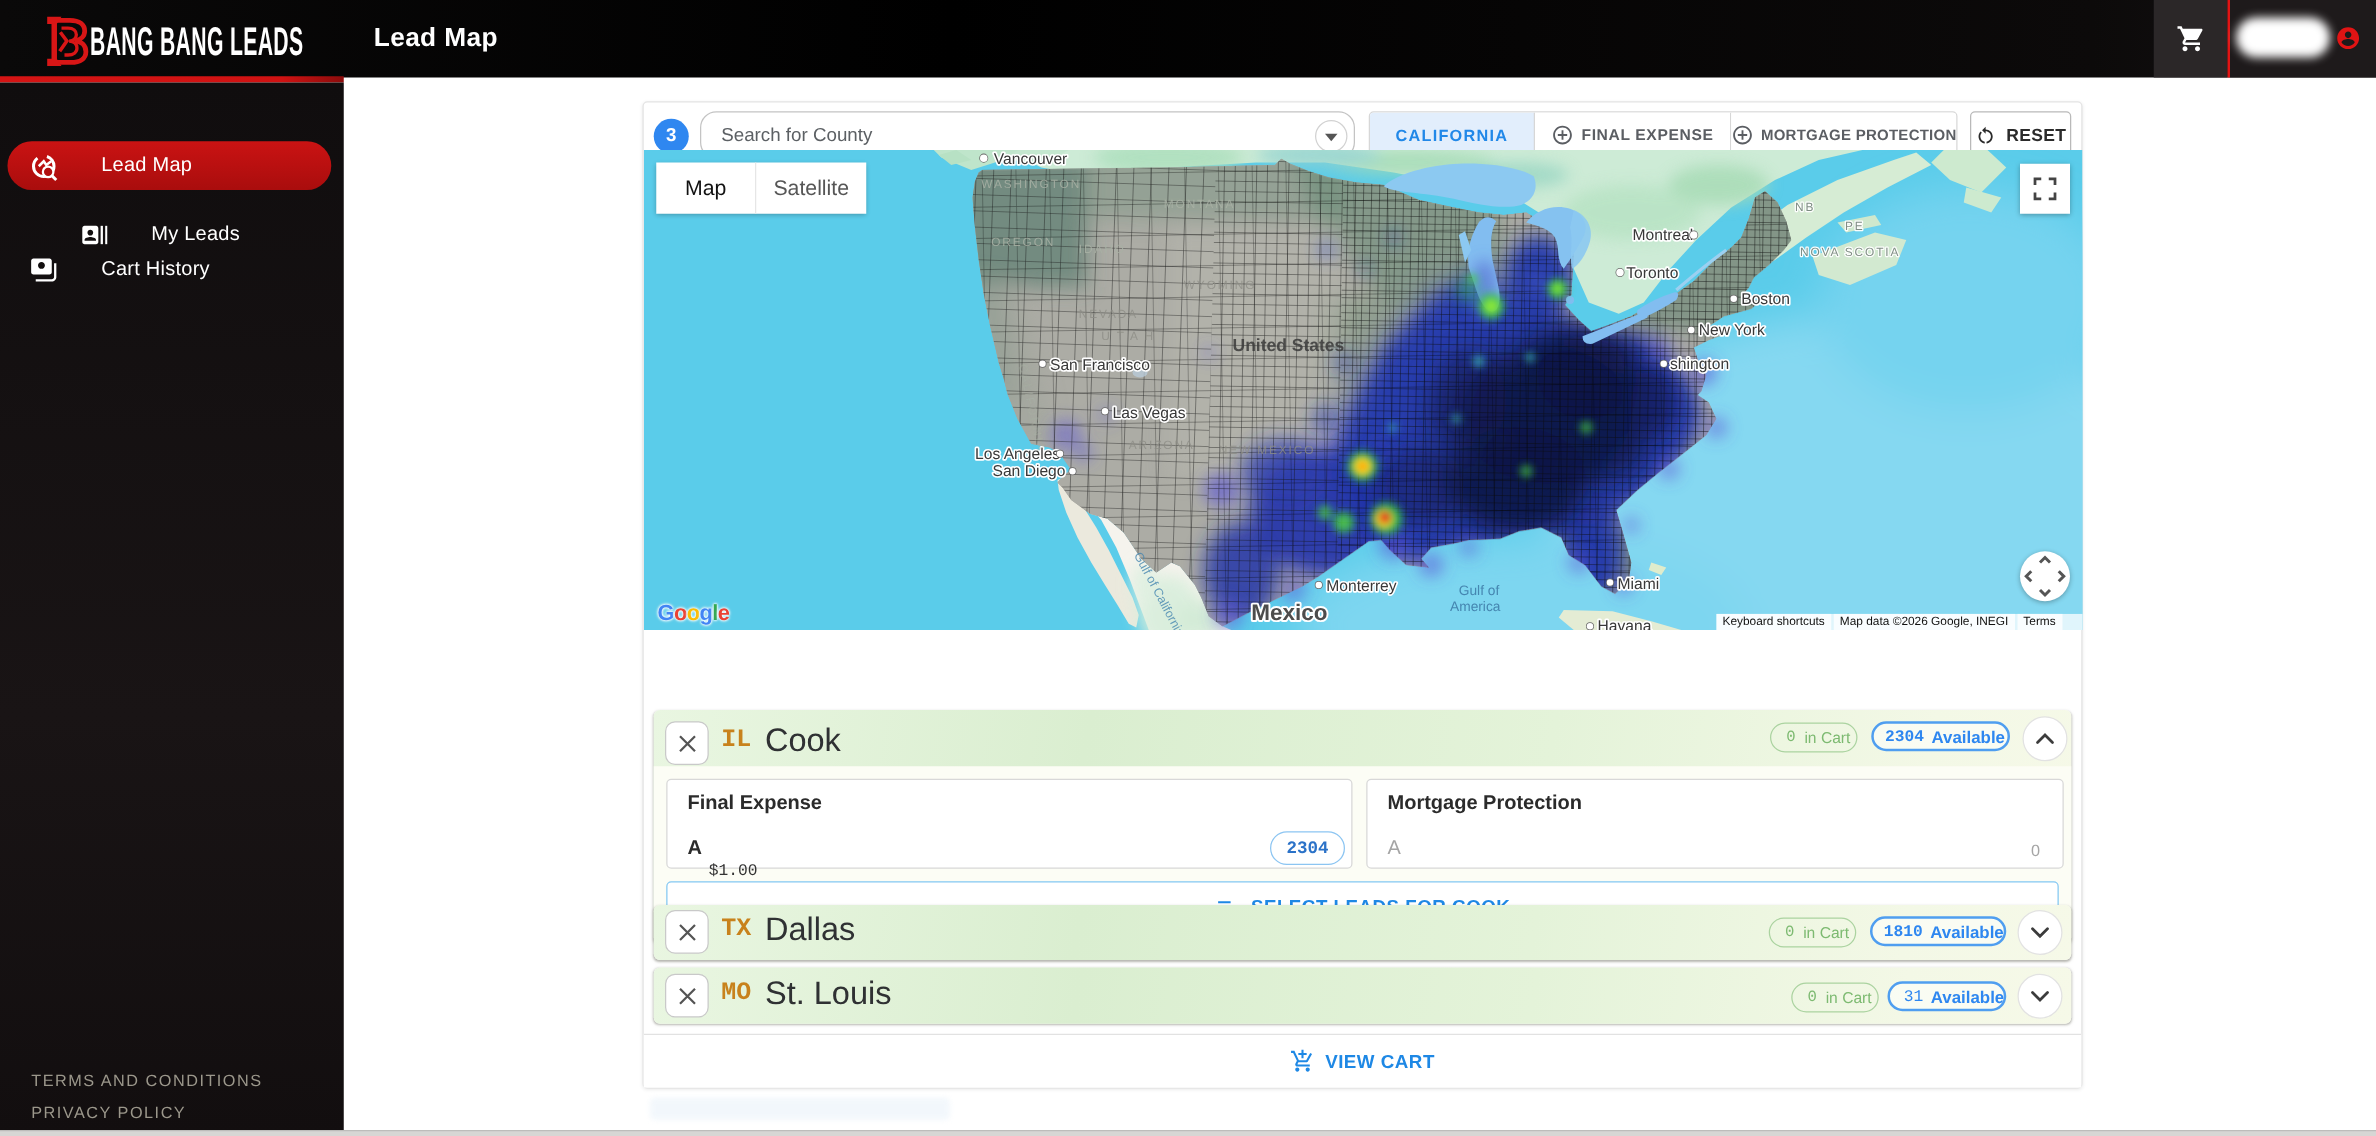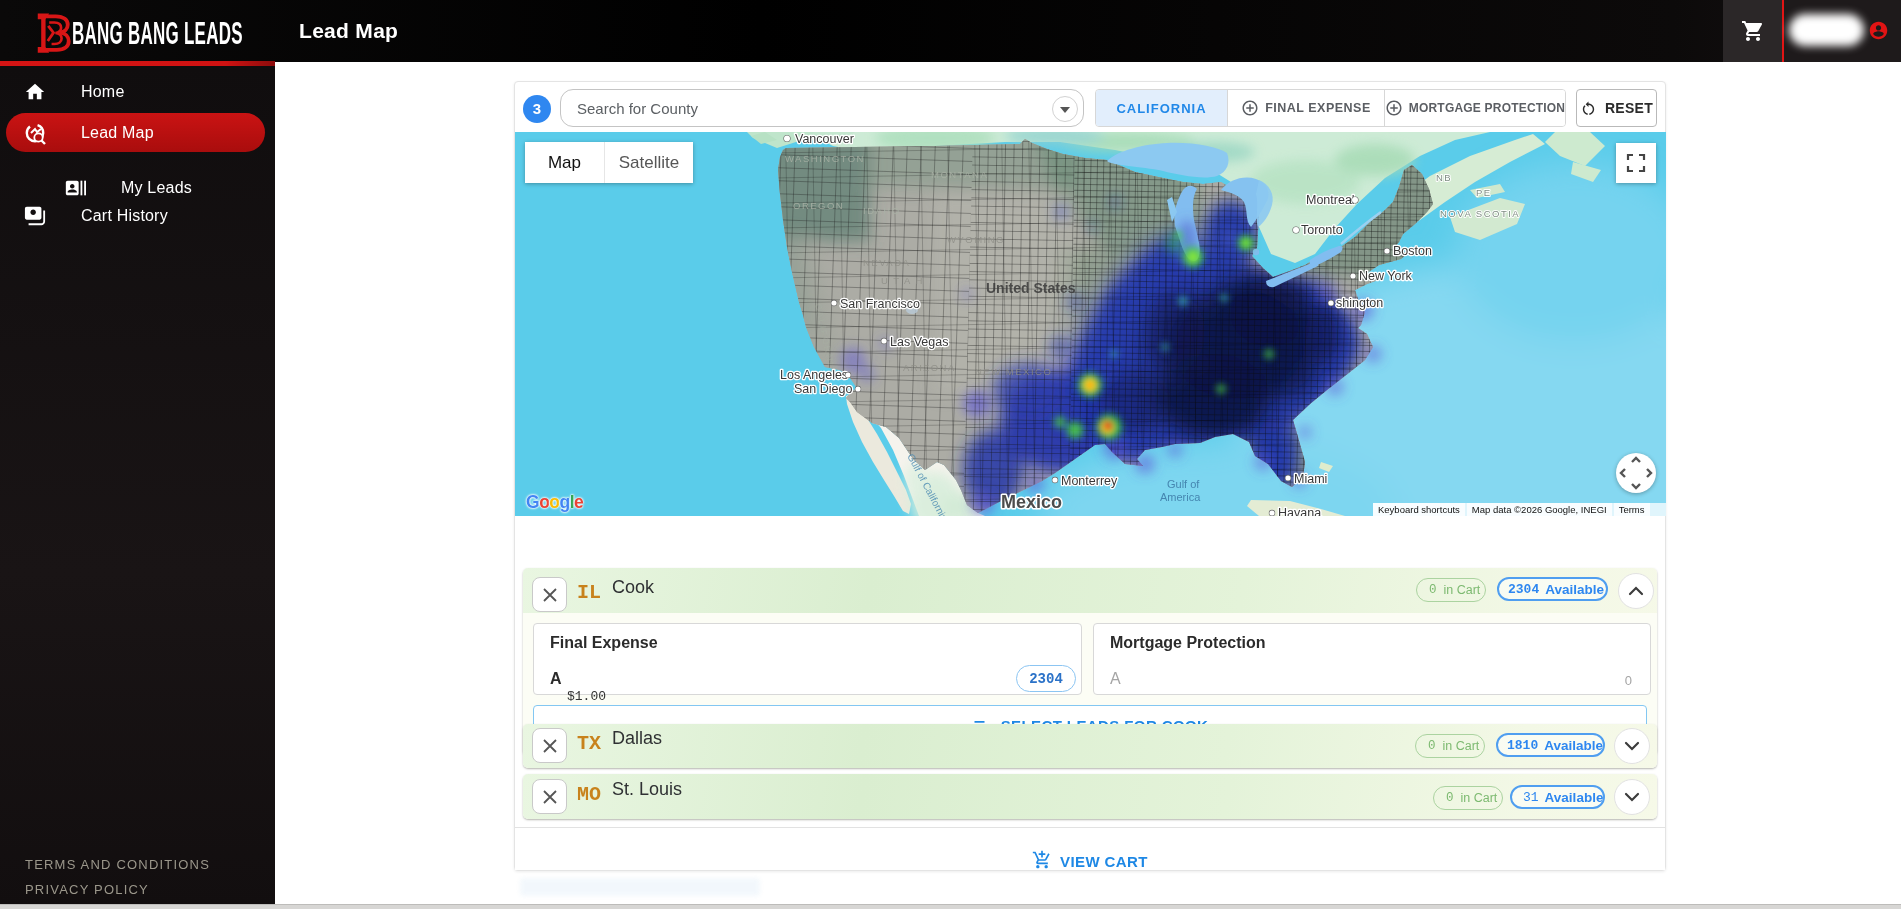--- a/index.html
+++ b/index.html
@@ -35,32 +35,32 @@
 #searchbox .ph{position:absolute;left:16px;top:10px;font-size:15px;color:#5c6064;}
 #dd-circle{position:absolute;left:1052px;top:96px;width:26px;height:26px;border:1px solid #d2d2d2;border-radius:50%;}
 #dd-tri{position:absolute;left:1060px;top:107px;width:0;height:0;border-left:5px solid transparent;border-right:5px solid transparent;border-top:6px solid #555;}
 #btngroup{position:absolute;left:1095px;top:89px;height:38px;display:flex;border:1px solid #d7d7d7;border-radius:4px;overflow:hidden;}
 .grp-btn{height:36px;display:flex;align-items:center;justify-content:center;font-size:12.5px;font-weight:bold;letter-spacing:.5px;white-space:nowrap;border-right:1px solid #d7d7d7;background:#fff;color:#5b5e63;}
 .grp-btn:last-child{border-right:none;}
 #btn-inv{background:#e2eefc;color:#2188e8;width:132px;font-size:13px;letter-spacing:1px;}
 .plus-ic{width:18px;height:18px;margin-right:6px;flex:0 0 18px;}
 #btn-reset{position:absolute;left:1576px;top:89px;width:81px;height:38px;border:1px solid #b9b9b9;border-radius:4px;background:#fff;display:flex;align-items:center;justify-content:center;font-size:14px;font-weight:bold;color:#2b2b2b;letter-spacing:.3px;}
 
-#map{position:absolute;left:515px;top:132px;width:1312px;height:384px;overflow:hidden;}
+#map{position:absolute;left:515px;top:120px;width:1312px;height:384px;overflow:hidden;}
 .gm-btn{position:absolute;background:#fff;box-shadow:0 1px 4px rgba(0,0,0,.3);}
 #ms-box{left:10px;top:10px;width:168px;height:41px;display:flex;}
 #ms-box .m1{width:80px;text-align:center;line-height:41px;font-size:17px;color:#111;font-weight:500;border-right:1px solid #e6e6e6;}
 #ms-box .m2{width:88px;text-align:center;line-height:41px;font-size:17px;color:#565656;}
 #fs-btn{left:1101px;top:11px;width:40px;height:40px;}
 
 .card{position:absolute;left:523px;width:1134px;border-radius:5px;box-shadow:0 1px 2px rgba(120,120,110,.55);}
 .xbtn{position:absolute;left:9px;top:9px;width:35px;height:35px;border:1px solid #c9c9c9;border-radius:8px;background:#fff;color:#555;}
 .xbtn svg{position:absolute;left:8px;top:8px;}
 .st-ab{position:absolute;left:54px;font-family:"Liberation Mono",monospace;font-weight:bold;font-size:20px;color:#c8821c;}
-.cnty{position:absolute;font-size:18px;color:#2f3133;}
+.cnty{position:absolute;font-size:26px;color:#2f3133;}
 .chip{position:absolute;height:24px;border-radius:13px;font-size:12.5px;display:flex;align-items:center;overflow:hidden;}
 .chip-cart{border:1px solid #abd3a0;color:#7dba71;}
 .chip-avl{border:2px solid #4f9ef0;color:#2e87f0;background:rgba(255,255,255,.5);}
 .chip .mono{font-family:"Liberation Mono",monospace;}
 .chev{position:absolute;width:36px;height:36px;border-radius:50%;background:#fff;border:1px solid #e2e2e2;}
 .grn{background:linear-gradient(100deg,#e9f6e1,#daeed0 30%,#e4f3d9 62%,#f3f8e6 88%,#f6f9e8);}
 </style>
 </head>
 <body>
 <div id="header">
@@ -82,26 +82,20 @@
  <div id="redline-v"></div>
  <div id="hdr-right"></div>
  <div id="user-pill"></div>
  <svg width="21" height="21" viewBox="0 0 24 24" style="position:absolute;left:1868px;top:20px;">
       <path fill="#e11414" d="M12 2C6.48 2 2 6.48 2 12s4.48 10 10 10 10-4.48 10-10S17.52 2 12 2zm0 4c1.66 0 3 1.34 3 3s-1.34 3-3 3-3-1.34-3-3 1.34-3 3-3zm0 13.2c-2.5 0-4.71-1.28-6-3.22.03-1.99 4-3.08 6-3.08 1.99 0 5.97 1.09 6 3.08-1.29 1.94-3.5 3.22-6 3.22z"></path>
     </svg>
 </div>
 <div id="redline-h"></div>
 <div id="sidebar">
  <div id="nav-pill"></div>
- <div class="nav-item" style="top:8px;">
-  <svg width="22" height="22" viewBox="0 0 24 24">
-        <path fill="#fff" d="M10 20v-6h4v6h5v-8h3L12 3 2 12h3v8z"></path>
-      </svg>
-  <span class="lbl">Home</span>
-    </div>
  <div class="nav-item" style="top:49px;">
   <svg width="24" height="24" viewBox="0 0 24 24">
    <circle cx="11" cy="11" r="8.2" fill="none" stroke="#fff" stroke-width="2.4" stroke-dasharray="33 8"></circle>
    <path d="M7 11 l4 -4 l2 3 l4 -3" stroke="#fff" stroke-width="2" fill="none"></path>
    <circle cx="14.5" cy="15.5" r="4.2" fill="#b11010" stroke="#fff" stroke-width="1.8"></circle>
    <path d="M17.5 18.5 L21 22" stroke="#fff" stroke-width="2.4"></path>
   </svg>
   <span class="lbl">Lead Map</span>
     </div>
  <div class="nav-item" style="top:104px;margin-left:40px;">
@@ -512,20 +506,20 @@
     </div>
  <div class="chip chip-avl" style="left:987px;top:11px;width:95px;">
    <span class="mono" style="margin-left:11px;font-weight:normal;font-size:13px;">31</span>
       <span style="margin-left:6px;font-weight:bold;font-size:13.5px;">Available</span>
     </div>
  <div class="chev" style="left:1091px;top:5px;"><svg width="34" height="34" viewBox="0 0 34 34">
         <path d="M11 14l6 6 6-6" stroke="#3c3c3c" stroke-width="2.2" fill="none" stroke-linecap="round"></path>
       </svg></div>
 </div>
 
-<div style="position:absolute;left:515px;top:827px;width:1150px;height:43px;border-top:1px solid #e2e2e2;display:flex;align-items:flex-end;justify-content:center;background:#fff;">
+<div style="position:absolute;left:515px;top:827px;width:1150px;height:43px;border-top:1px solid #e2e2e2;display:flex;align-items:center;justify-content:center;background:#fff;">
  <svg width="20" height="20" viewBox="0 0 24 24" style="margin-right:8px;">
       <path fill="#1e88e5" d="M11 9h2V6h3V4h-3V1h-2v3H8v2h3v3zm-4 9c-1.1 0-1.99.9-1.99 2S5.9 22 7 22s2-.9 2-2-.9-2-2-2zm10 0c-1.1 0-1.99.9-1.99 2s.89 2 1.99 2 2-.9 2-2-.9-2-2-2zm-9.83-3.25l.03-.12.9-1.63h7.45c.75 0 1.41-.41 1.75-1.03l3.86-7.01L19.42 4h-.01l-1.1 2-2.76 5H8.53l-.13-.27L6.16 6l-.95-2-.94-2H1v2h2l3.6 7.59-1.35 2.45c-.16.28-.25.61-.25.96 0 1.1.9 2 2 2h12v-2H7.42c-.13 0-.25-.11-.25-.25z"></path>
     </svg>
  <span style="font-size:15px;font-weight:bold;color:#1e88e5;letter-spacing:.4px;">VIEW CART</span>
 </div>
 <div style="position:absolute;left:520px;top:878px;width:240px;height:18px;background:#e9f2fa;border-radius:4px;filter:blur(2px);opacity:.55;"></div>
 <div id="bottom-strip" style="position:absolute;left:0;top:904px;width:1901px;height:5px;background:#d7d6d4;border-top:1px solid #bdbcba;"></div>
 
 </body></html>

